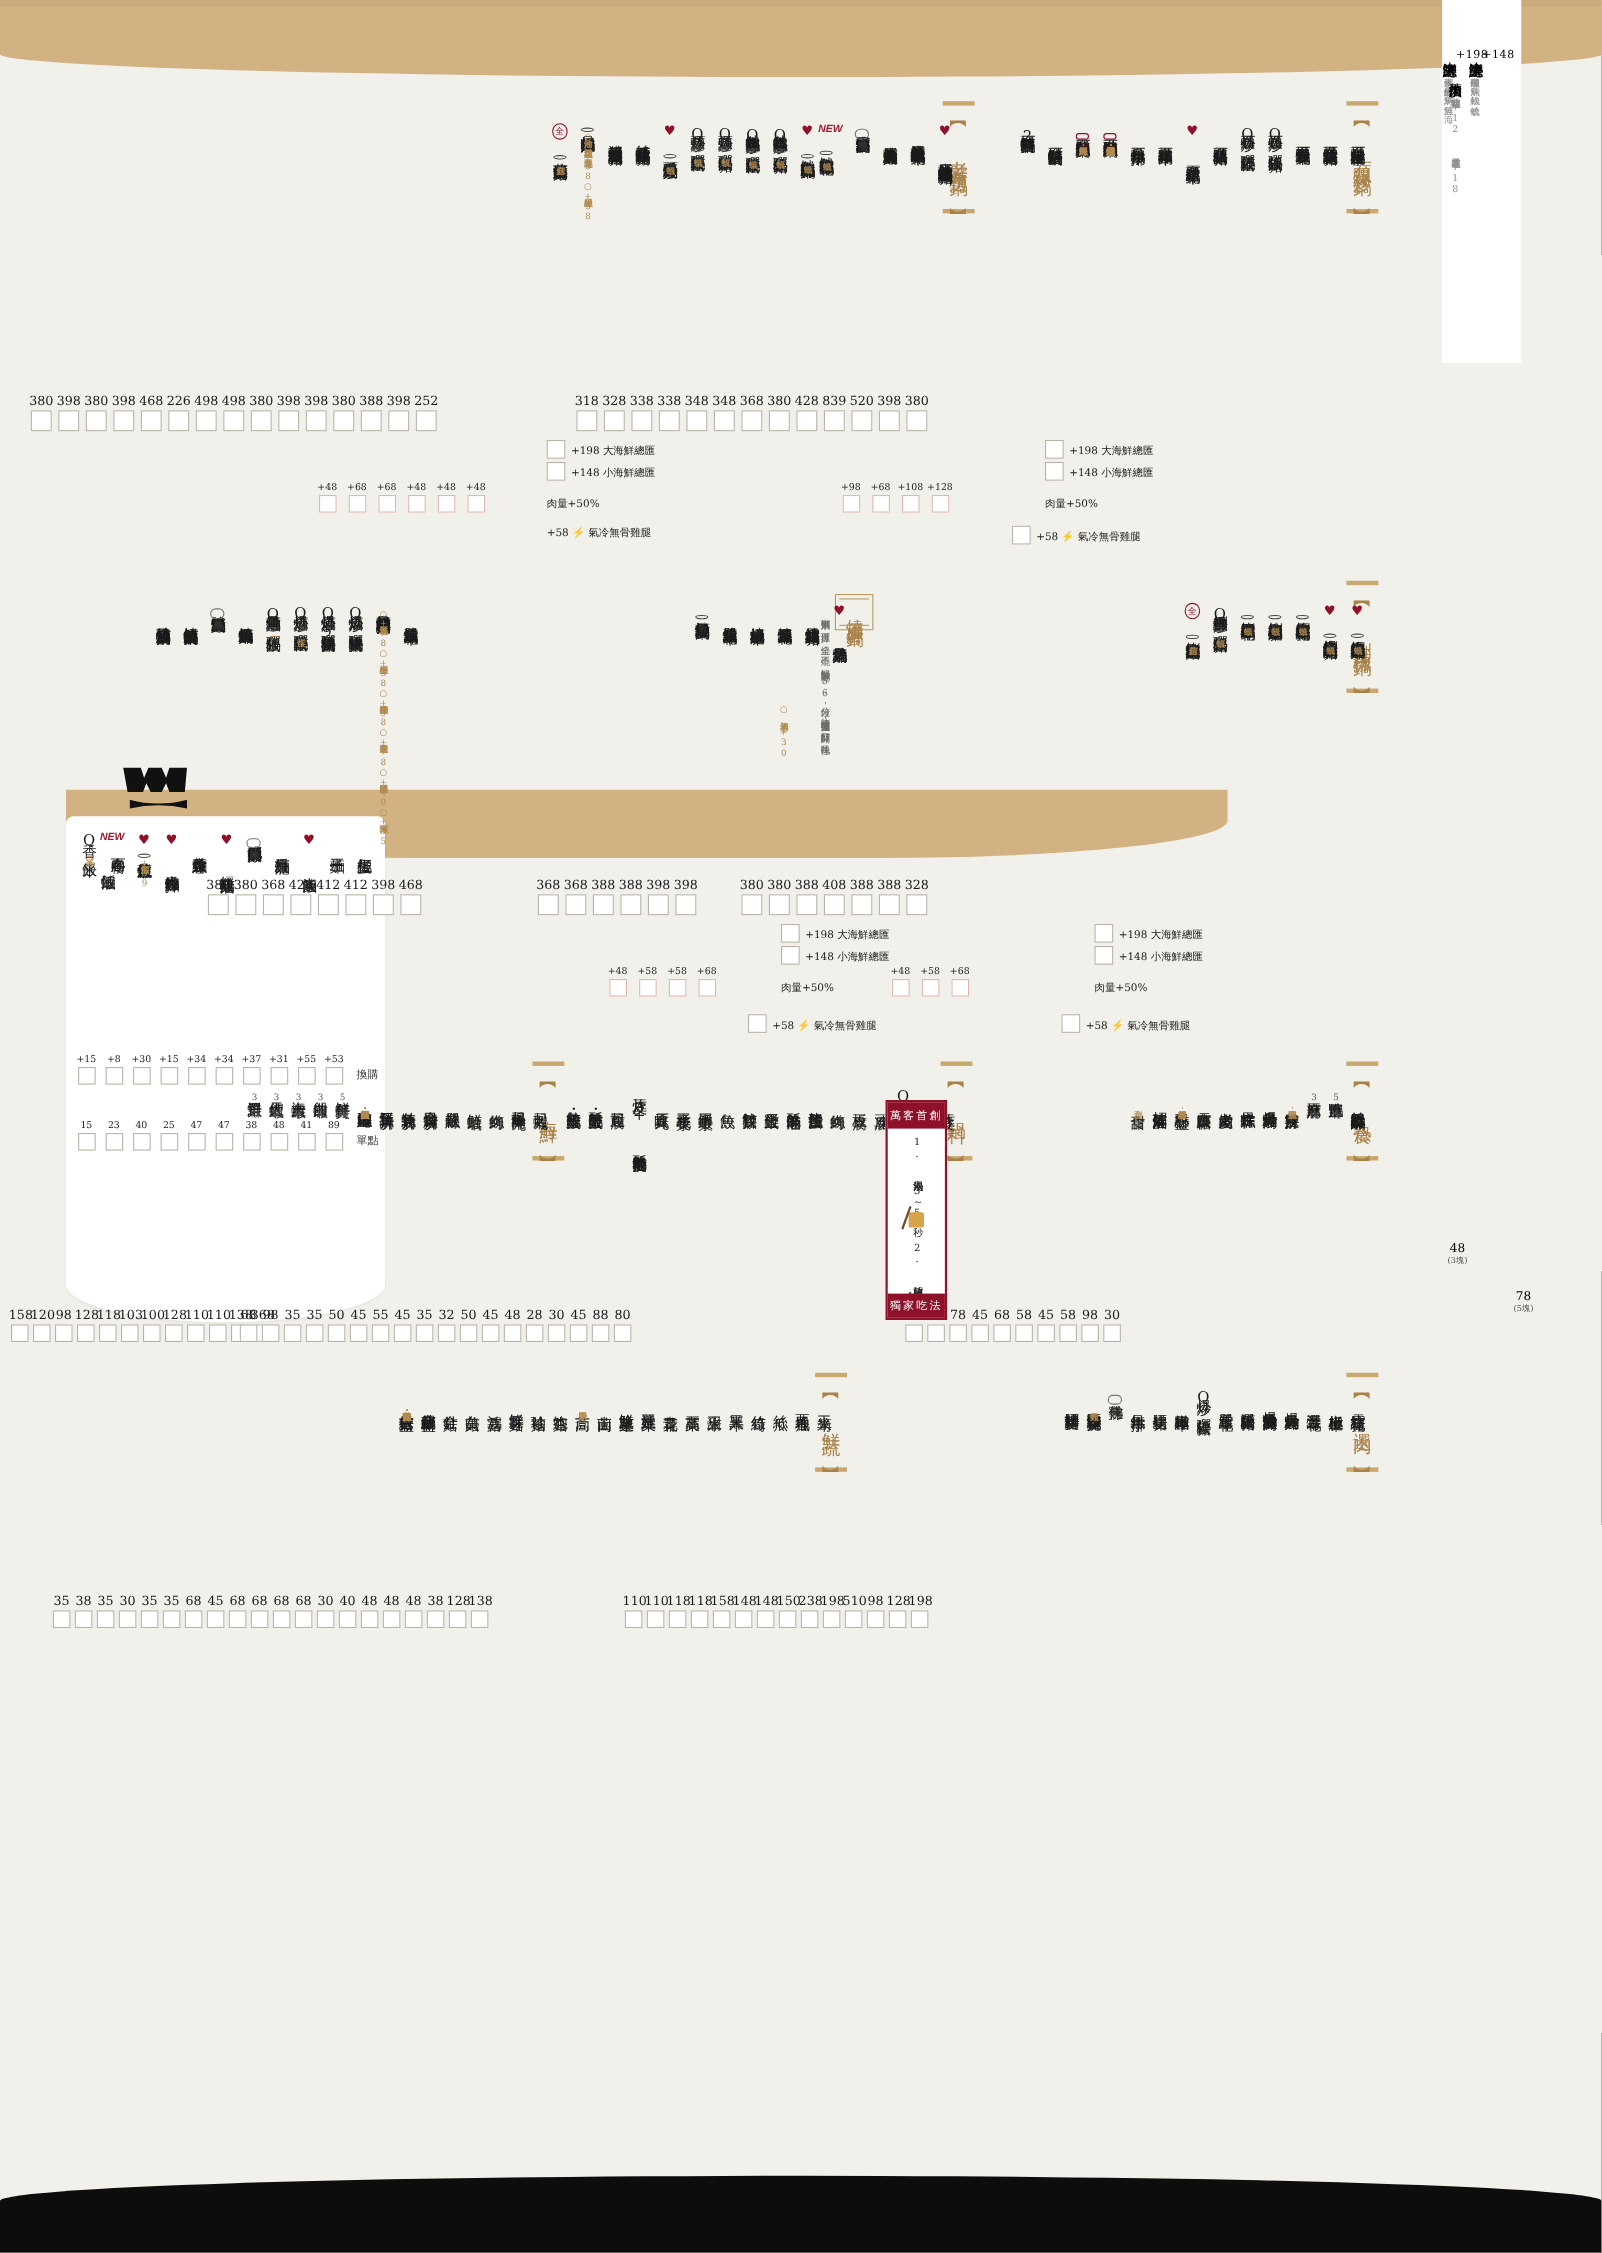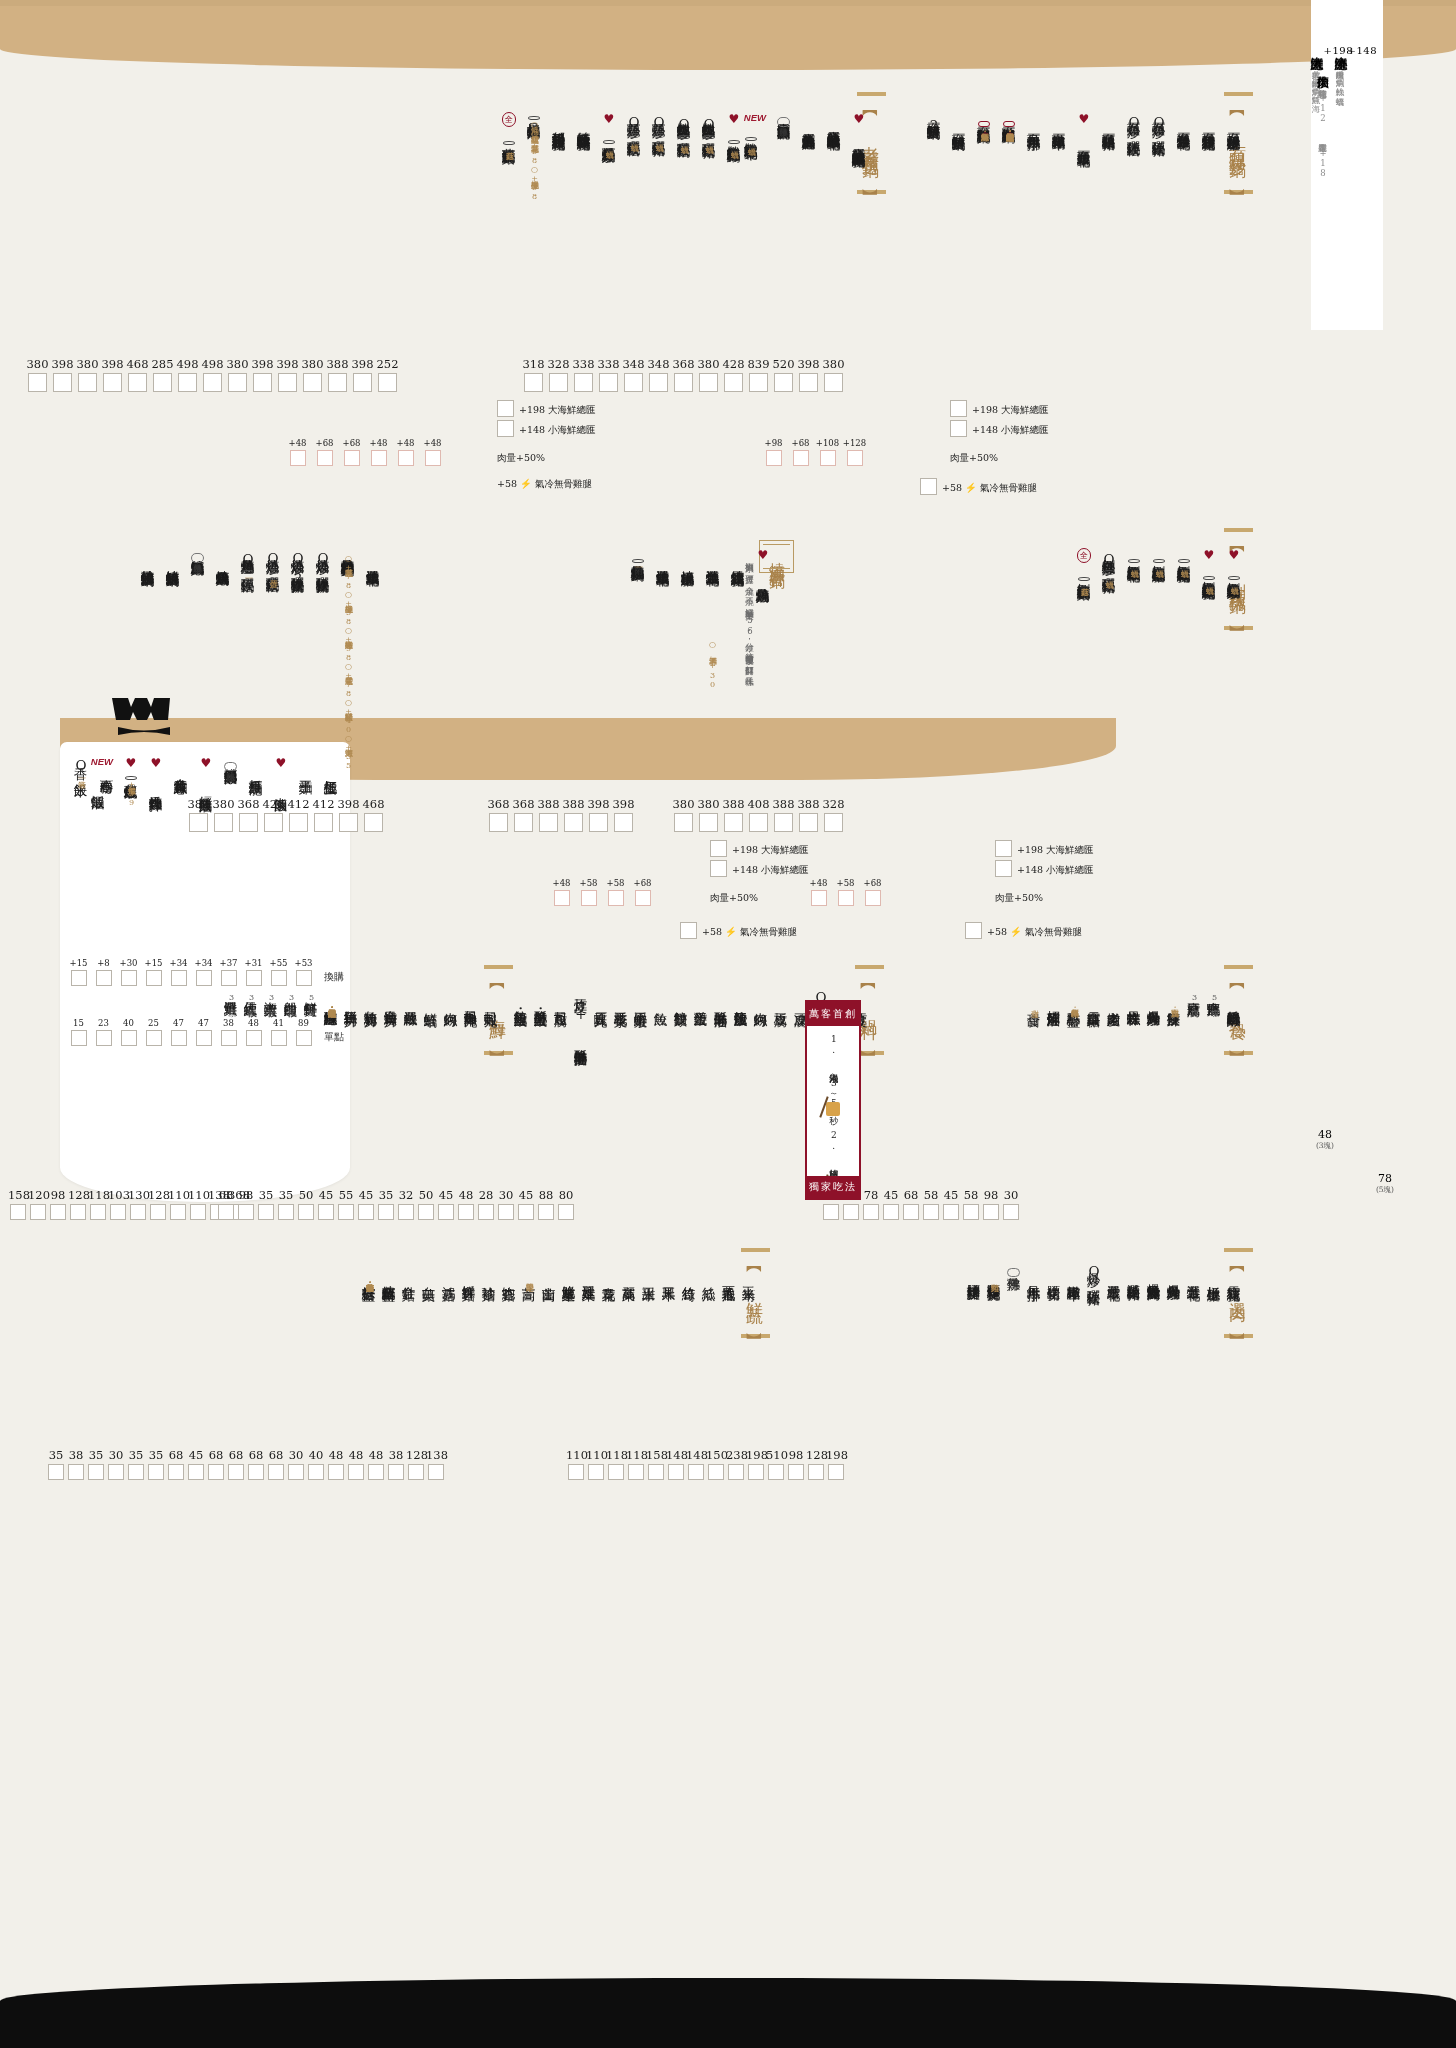--- a/index.html
+++ b/index.html
@@ -213,21 +213,21 @@
       </div>
       <div class="pcell" style="right: 175px; top: 0px; width: 25px;">
         <div class="pnum">498</div>
         <div class="pbox"></div>
       </div>
       <div class="pcell" style="right: 200px; top: 0px; width: 25px;">
         <div class="pnum">498</div>
         <div class="pbox"></div>
       </div>
       <div class="pcell" style="right: 225px; top: 0px; width: 25px;">
-        <div class="pnum">285</div>
+        <div class="pnum">226</div>
         <div class="pbox"></div>
       </div>
       <div class="pcell" style="right: 250px; top: 0px; width: 25px;">
         <div class="pnum">468</div>
         <div class="pbox"></div>
       </div>
       <div class="pcell" style="right: 275px; top: 0px; width: 25px;">
         <div class="pnum">398</div>
         <div class="pbox"></div>
       </div>
@@ -735,21 +735,21 @@
       </div>
       <div class="pcell" style="right: 60px; top: 0px; width: 20px;">
         <div class="pnum">110</div>
         <div class="pbox sm"></div>
       </div>
       <div class="pcell" style="right: 80px; top: 0px; width: 20px;">
         <div class="pnum">128</div>
         <div class="pbox sm"></div>
       </div>
       <div class="pcell" style="right: 100px; top: 0px; width: 20px;">
-        <div class="pnum">130</div>
+        <div class="pnum">100</div>
         <div class="pbox sm"></div>
       </div>
       <div class="pcell" style="right: 120px; top: 0px; width: 20px;">
         <div class="pnum">103</div>
         <div class="pbox sm"></div>
       </div>
       <div class="pcell" style="right: 140px; top: 0px; width: 20px;">
         <div class="pnum">118</div>
         <div class="pbox sm"></div>
       </div>

